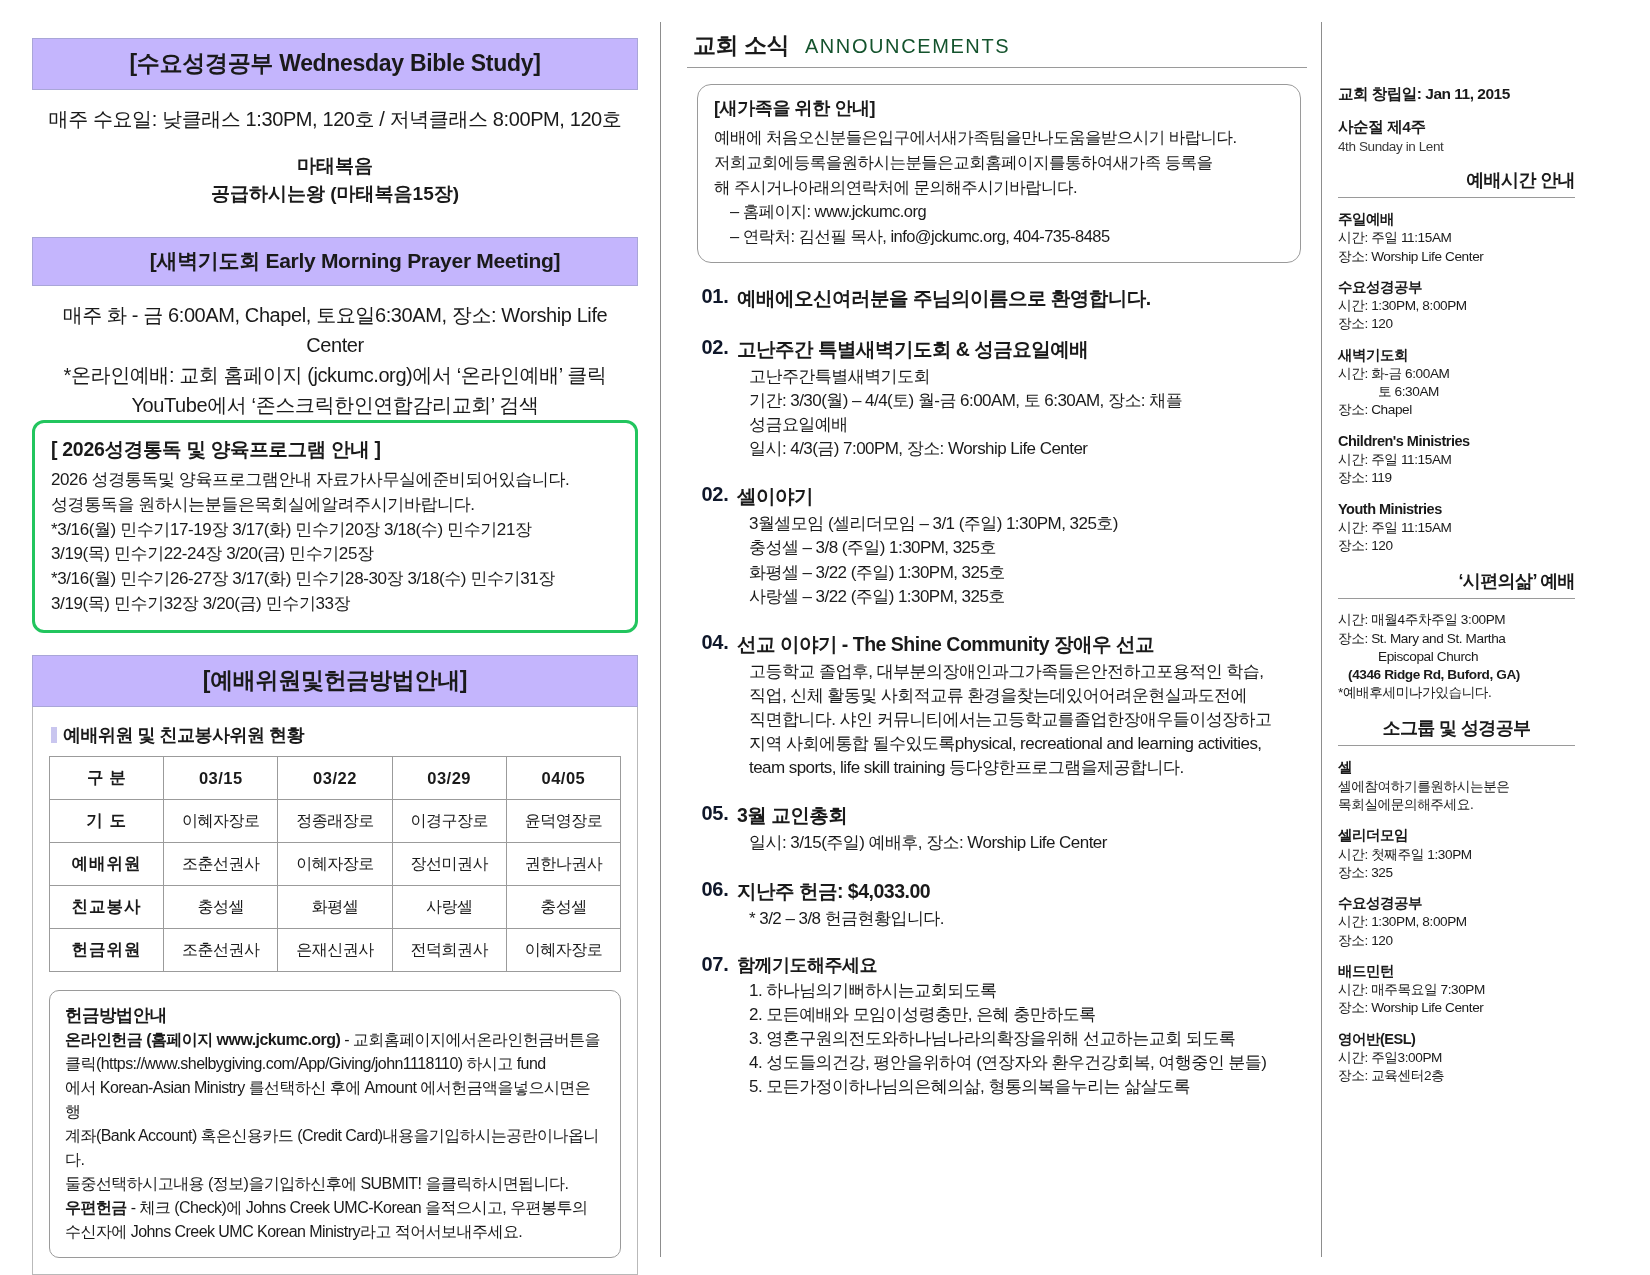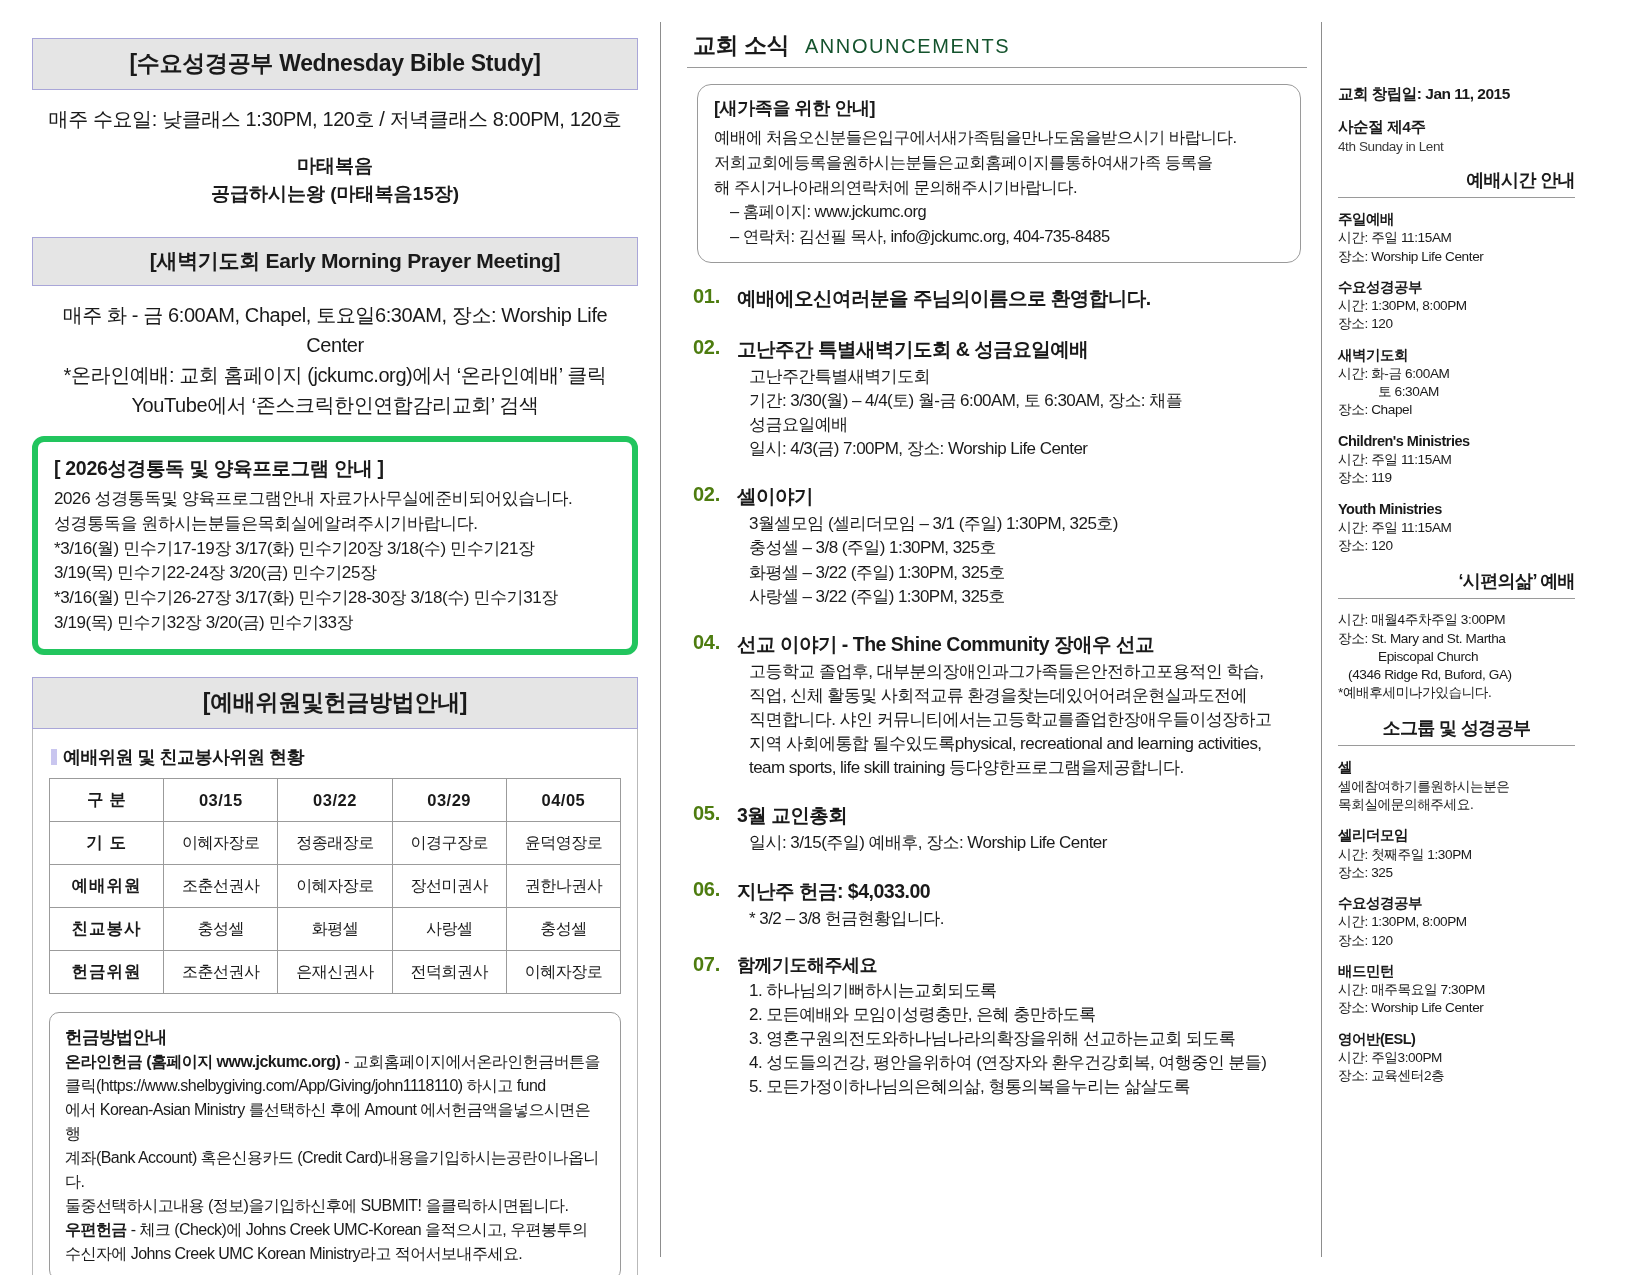--- a/index.html
+++ b/index.html
@@ -21,43 +21,43 @@
     display: flex;
   }
 
   
   .left-col {
     width: 660px;
     padding: 38px 22px 0 32px;
     box-sizing: border-box;
   }
   .band {
-    background: #e5e5e5;
+    background: #c4b5fd;
     border: 1px solid #a9a6d8;
     text-align: center;
     font-weight: bold;
     font-size: 23px;
     padding: 9px 0 10px 0;
     letter-spacing: -0.3px;
   }
   .band.small { font-size: 21px; padding-left: 40px; }
   .under-band {
     padding: 14px 4px 0 4px;
     font-size: 20px;
     line-height: 1.5;
     letter-spacing: -0.4px;
   }
   .center { text-align: center; }
   .bold-c { text-align:center; font-weight:bold; font-size:19px; line-height:1.45; }
 
   .rbox {
-    border: 6px solid #22c55e;
+    border: 3px solid #22c55e;
     border-radius: 12px;
     padding: 12px 8px 14px 16px;
-    margin-top: 16px;
+    margin-top: 0;
     font-size: 17px;
     line-height: 1.45;
     letter-spacing: -0.4px;
   }
   .rbox .ttl {
     font-weight: bold;
     font-size: 19.5px;
     margin-bottom: 5px;
     letter-spacing: -0.3px;
   }
@@ -148,26 +148,27 @@
     padding: 10px 16px 13px 16px;
     font-size: 16.5px;
     line-height: 1.5;
     letter-spacing: -0.55px;
   }
   .newfam .ttl { font-weight: bold; font-size: 18px; margin-bottom: 3px; letter-spacing:-0.4px;}
   .newfam .ind { padding-left: 16px; }
 
   .item { margin: 22px 0 0 6px; display: flex; }
   .item .num {
-    color: #4d7c0f;
+    color: #0f172a;
     font-weight: bold;
     font-size: 20px;
     width: 44px;
     flex: 0 0 44px;
     letter-spacing: -0.3px;
+    text-align: center;
   }
   .item .bodyc { flex: 1; }
   .item .h {
     font-weight: bold;
     font-size: 19.5px;
     letter-spacing: -0.5px;
     margin-bottom: 2px;
   }
   .item .ln {
     font-size: 17px;
@@ -197,21 +198,21 @@
     padding-bottom: 5px;
     border-bottom: 1px solid #9a9a9a;
     letter-spacing: -0.6px;
     text-align: right;
   }
   .s-hdr.center { text-align: center; }
   .s-blk { margin-top: 12px; line-height: 1.34; }
   .s-blk .n { font-weight: bold; font-size: 14.5px; letter-spacing: -0.5px; }
   .s-blk .r { font-size: 13.6px; }
   .s-blk .r.ind { padding-left: 40px; }
-  .s-blk .r.ind2 { padding-left: 10px; }
+  .s-blk .r.ind2 { padding-left: 10px; font-weight: bold; }
   .s-wide { font-size: 13.4px; }
 </style>
 </head>
 <body>
 
 <div class="page">
 
   <div class="left-col">
 
     <div class="band">[수요성경공부 Wednesday Bible Study]</div>

